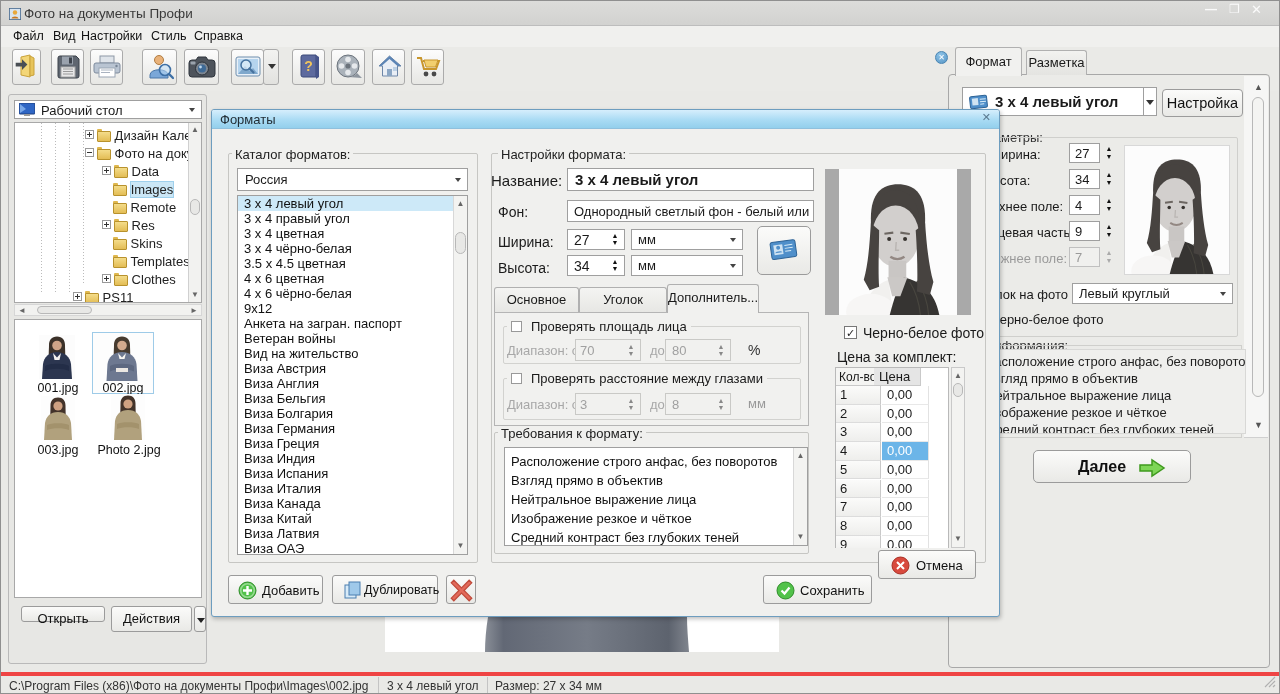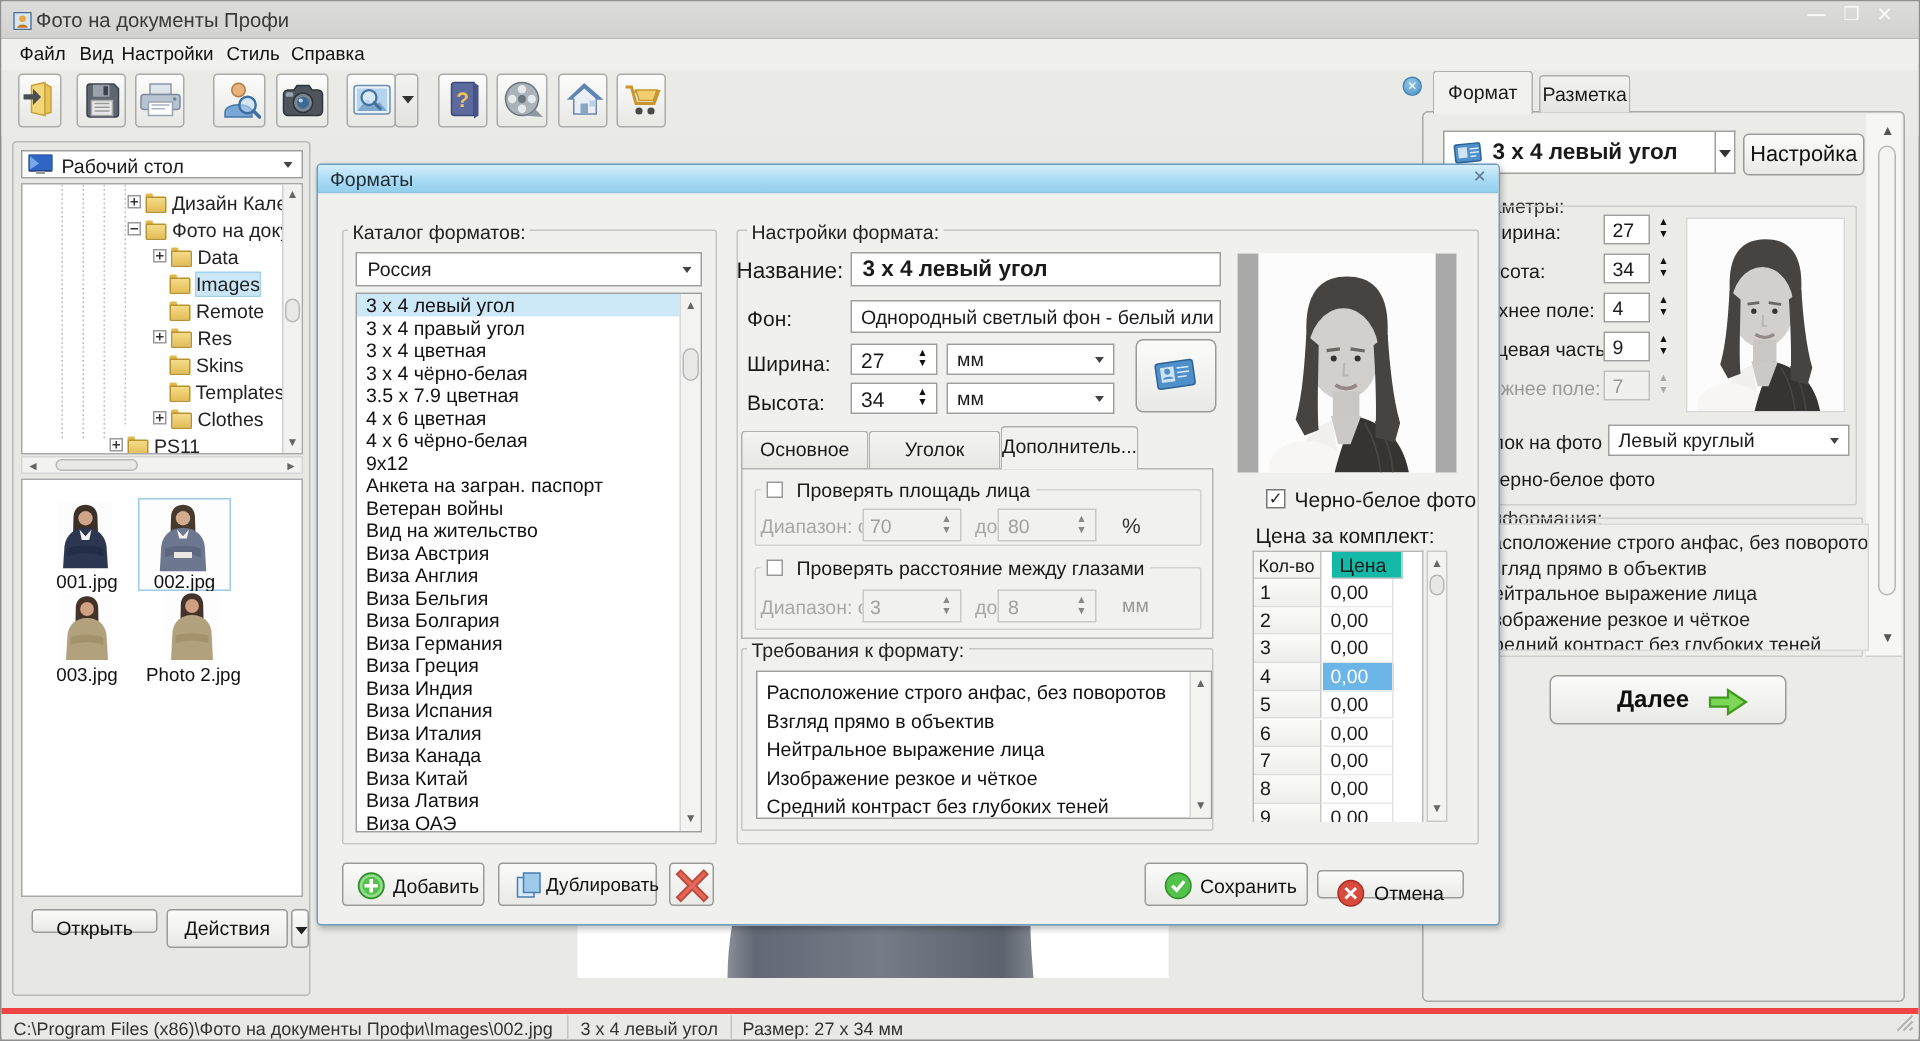--- a/index.html
+++ b/index.html
@@ -374,21 +374,21 @@
   <div class="combo" style="left:25px;top:58px;width:231px;height:23px;">
       <span class="abs" style="left:7px;top:3px;font-size:13px;">Россия</span>
       <span class="arr"></span>
     </div>
   <div class="abs" style="left:25px;top:85px;width:231px;height:360px;background:#fff;border:1px solid #9f9f9f;overflow:hidden;">
     <div style="position:absolute;left:0;top:0;width:216px;font-size:13px;line-height:15px;color:#111;">
       <div style="background:#cde9f8;padding-left:6px;">3 x 4 левый угол</div>
       <div style="padding-left:6px;">3 x 4 правый угол</div>
       <div style="padding-left:6px;">3 x 4 цветная</div>
       <div style="padding-left:6px;">3 x 4 чёрно-белая</div>
-      <div style="padding-left:6px;">3.5 x 7.9 цветная</div>
+      <div style="padding-left:6px;">3.5 x 4.5 цветная</div>
       <div style="padding-left:6px;">4 x 6 цветная</div>
       <div style="padding-left:6px;">4 x 6 чёрно-белая</div>
       <div style="padding-left:6px;">9x12</div>
       <div style="padding-left:6px;">Анкета на загран. паспорт</div>
       <div style="padding-left:6px;">Ветеран войны</div>
       <div style="padding-left:6px;">Вид на жительство</div>
       <div style="padding-left:6px;">Виза Австрия</div>
       <div style="padding-left:6px;">Виза Англия</div>
       <div style="padding-left:6px;">Виза Бельгия</div>
       <div style="padding-left:6px;">Виза Болгария</div>
@@ -482,21 +482,21 @@
     <svg class="abs" style="left:14px;top:0" width="118" height="146" viewBox="0 0 100 124" preserveAspectRatio="none">
         <use href="#portrait"></use>
       </svg>
   </div>
   <div class="abs" style="left:632px;top:216px;width:13px;height:13px;background:#fff;border:1px solid #777;font-size:11px;line-height:12px;text-align:center;color:#222;">✓</div>
   <div class="abs" style="left:651px;top:215px;font-size:14px;">Черно-белое фото</div>
   <div class="abs" style="left:625px;top:239px;font-size:14px;">Цена за комплект:</div>
 
   <div class="abs" style="left:623px;top:257px;width:114px;height:181px;background:#fff;border:1px solid #b9b9b9;border-bottom:none;overflow:hidden;">
     <div class="abs" style="left:0;top:0;width:45px;height:18px;background:#f4f4f2;border-right:1px solid #c9c9c9;border-bottom:1px solid #c9c9c9;font-size:12px;padding:2px 0 0 3px;">Кол-во</div>
-    <div class="abs" style="left:52px;top:0;width:47px;height:18px;background:#14b8a6;border-right:1px solid #c9c9c9;border-bottom:1px solid #c9c9c9;font-size:13px;padding:1px 0 0 5px;">Цена</div>
+    <div class="abs" style="left:38px;top:0;width:47px;height:18px;background:#e5e5e5;border-right:1px solid #c9c9c9;border-bottom:1px solid #c9c9c9;font-size:13px;padding:1px 0 0 5px;">Цена</div>
     <div id="rows">
         <div style="position:absolute;left:0;top:18.0px;width:45px;height:18.7px;background:linear-gradient(#fbfbfa,#eeeeec);border-right:1px solid #c9c9c9;border-bottom:1px solid #dcdcdc;font-size:13px;padding:1px 0 0 4px;">1</div>
         <div style="position:absolute;left:46px;top:18.0px;width:47px;height:18.7px;background:#fff;border-right:1px solid #e2e2e2;border-bottom:1px solid #e8e8e8;font-size:13px;padding:1px 0 0 5px;">0,00</div>
         <div style="position:absolute;left:0;top:36.7px;width:45px;height:18.7px;background:linear-gradient(#fbfbfa,#eeeeec);border-right:1px solid #c9c9c9;border-bottom:1px solid #dcdcdc;font-size:13px;padding:1px 0 0 4px;">2</div>
         <div style="position:absolute;left:46px;top:36.7px;width:47px;height:18.7px;background:#fff;border-right:1px solid #e2e2e2;border-bottom:1px solid #e8e8e8;font-size:13px;padding:1px 0 0 5px;">0,00</div>
         <div style="position:absolute;left:0;top:55.4px;width:45px;height:18.7px;background:linear-gradient(#fbfbfa,#eeeeec);border-right:1px solid #c9c9c9;border-bottom:1px solid #dcdcdc;font-size:13px;padding:1px 0 0 4px;">3</div>
         <div style="position:absolute;left:46px;top:55.4px;width:47px;height:18.7px;background:#fff;border-right:1px solid #e2e2e2;border-bottom:1px solid #e8e8e8;font-size:13px;padding:1px 0 0 5px;">0,00</div>
         <div style="position:absolute;left:0;top:74.1px;width:45px;height:18.7px;background:linear-gradient(#fbfbfa,#eeeeec);border-right:1px solid #c9c9c9;border-bottom:1px solid #dcdcdc;font-size:13px;padding:1px 0 0 4px;">4</div>
         <div style="position:absolute;left:46px;top:74.1px;width:47px;height:18.7px;background:#6cb5e8;color:#fff;border-right:1px solid #e2e2e2;border-bottom:1px solid #e8e8e8;font-size:13px;padding:1px 0 0 5px;">0,00</div>
         <div style="position:absolute;left:0;top:92.8px;width:45px;height:18.7px;background:linear-gradient(#fbfbfa,#eeeeec);border-right:1px solid #c9c9c9;border-bottom:1px solid #dcdcdc;font-size:13px;padding:1px 0 0 4px;">5</div>
@@ -537,21 +537,21 @@
         <path d="M3 1 L9 7 L15 1 L17 3 L11 9 L17 15 L15 17 L9 11 L3 17 L1 15 L7 9 L1 3 Z" fill="#e2695a" stroke="#c04a3a"></path>
       </svg>
   </div>
   <div class="btn" style="left:551px;top:465px;width:109px;height:29px;">
     <svg class="abs" style="left:12px;top:5px" width="19" height="19" viewBox="0 0 19 19">
         <circle cx="9.5" cy="9.5" r="8.5" fill="#52c24a" stroke="#2e8c28"></circle>
         <path d="M5.5 9.5 l3 3 5-6" stroke="#fff" stroke-width="2.2" fill="none"></path>
       </svg>
     <span class="abs" style="left:36px;top:7px;font-size:13px;">Сохранить</span>
   </div>
-  <div class="btn" style="left:666px;top:470px;width:98px;height:19px;text-decoration:underline;">
+  <div class="btn" style="left:666px;top:440px;width:98px;height:29px;text-decoration:underline;">
     <svg class="abs" style="left:12px;top:5px" width="19" height="19" viewBox="0 0 19 19">
         <circle cx="9.5" cy="9.5" r="8.5" fill="#d84a3e" stroke="#a82e24"></circle>
         <path d="M6 6 l7 7 M13 6 l-7 7" stroke="#fff" stroke-width="2"></path>
       </svg>
     <span class="abs" style="left:37px;top:7px;font-size:13px;">Отмена</span>
   </div>
 </div>
 
 <svg class="abs" style="left:1262px;top:674px" width="14" height="14" viewBox="0 0 14 14">
     <path d="M13 3 L3 13 M13 7 L7 13 M13 11 L11 13" stroke="#b0b0b0" stroke-width="1.2"></path>

